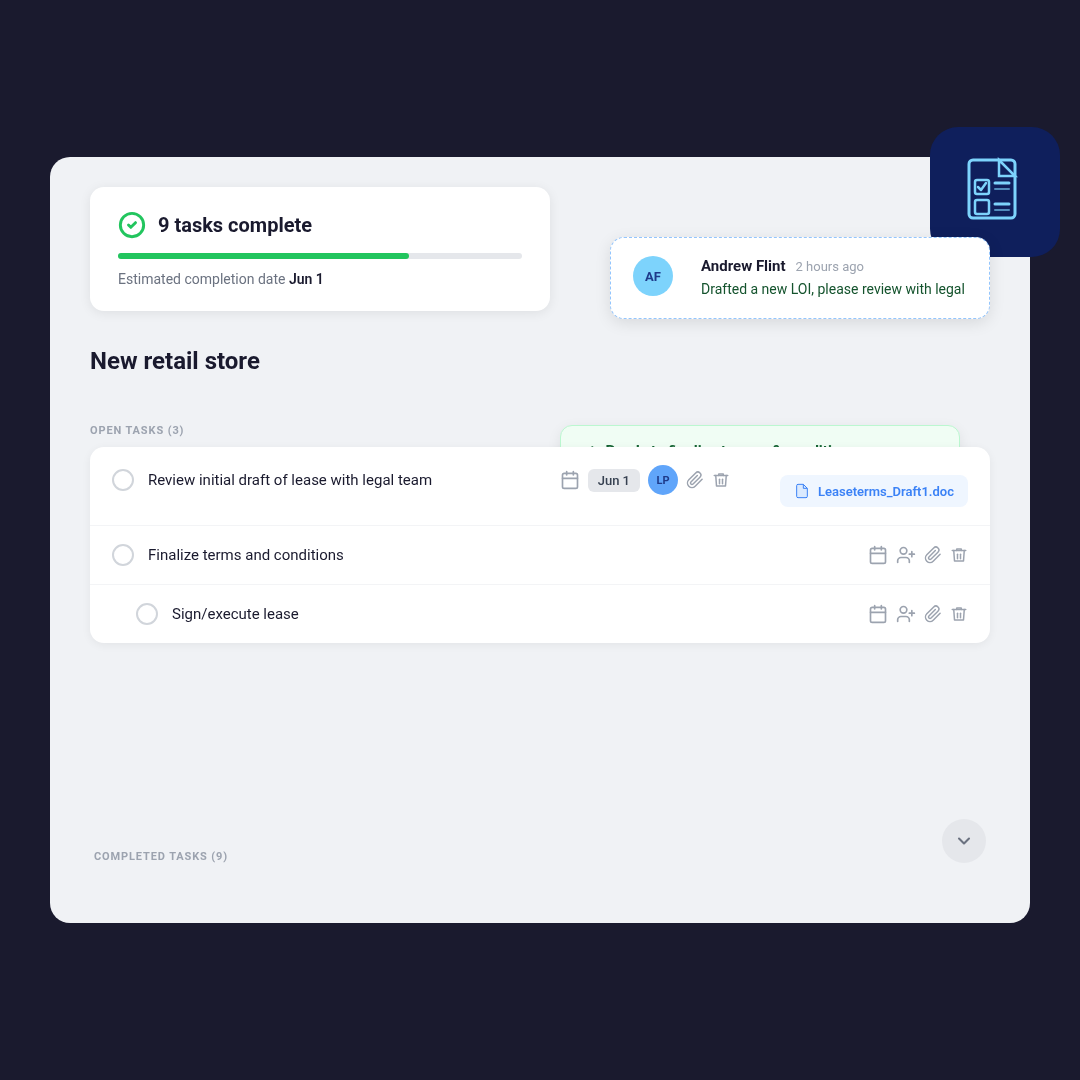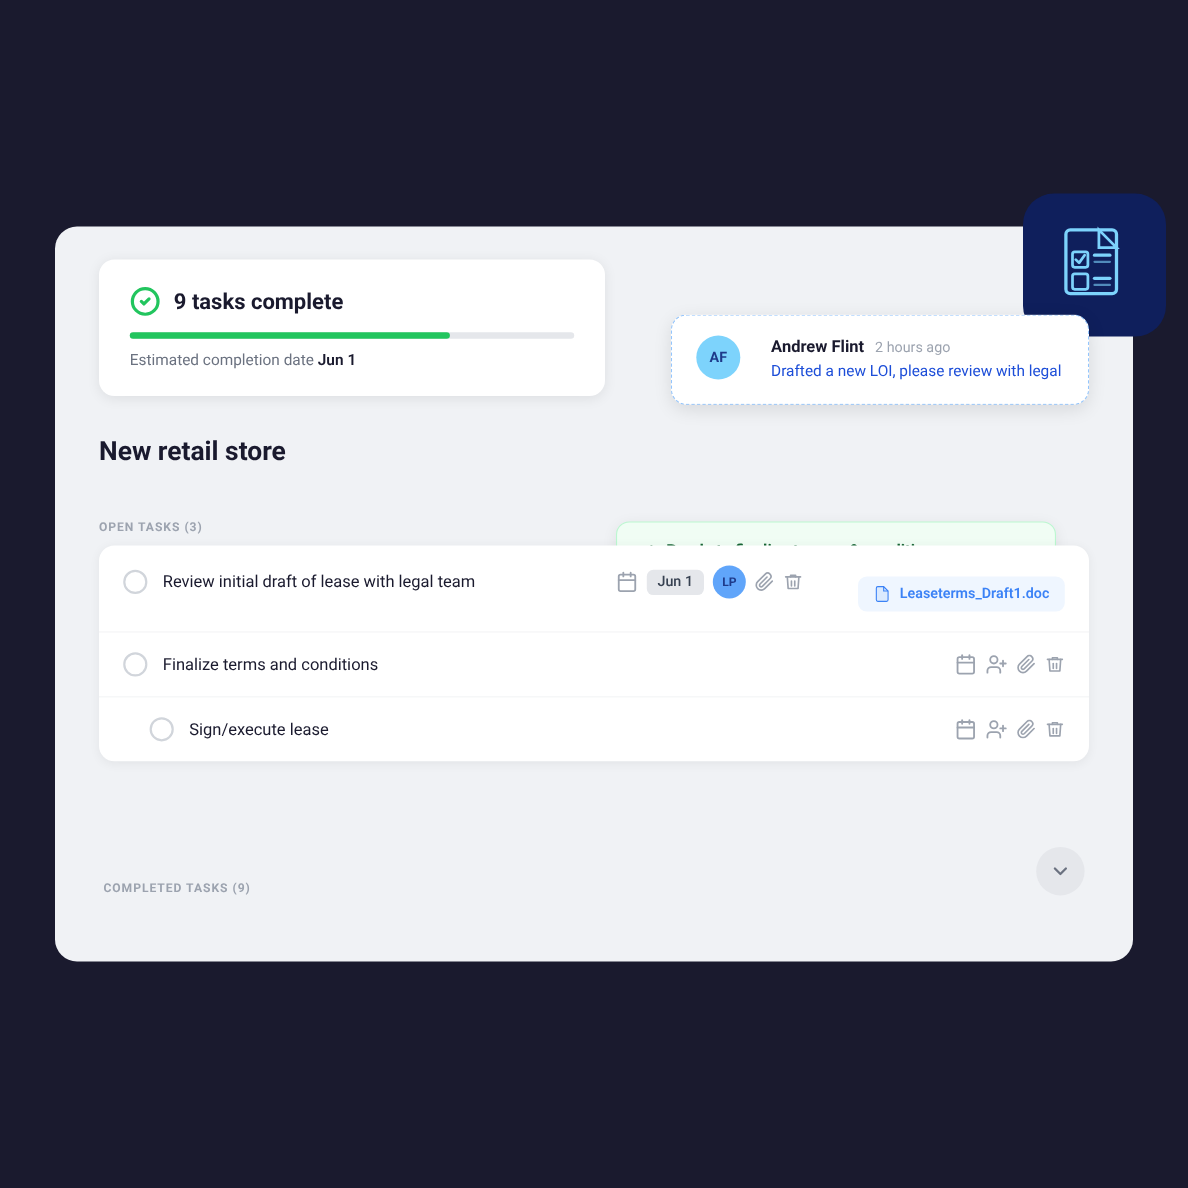--- a/index.html
+++ b/index.html
@@ -21,21 +21,21 @@
       position: relative;
       display: flex;
       align-items: center;
       justify-content: center;
     }
 
     .main-card {
       background: #f0f2f5;
       border-radius: 20px;
       width: 980px;
-      height: 668px;
+      height: 766px;
       position: relative;
       padding: 32px 40px;
       overflow: visible;
     }
 
     
     .stats-card {
       background: #ffffff;
       border-radius: 14px;
       padding: 24px 28px;
@@ -143,21 +143,21 @@
       color: #1a1a2e;
     }
     .activity-time {
       font-weight: 400;
       font-size: 13px;
       color: #9ca3af;
       margin-left: 6px;
     }
     .activity-text {
       font-size: 14px;
-      color: #1d4ed8;
+      color: #14532d;
       margin-top: 4px;
       line-height: 1.5;
     }
 
     
     .status-tooltip {
       position: absolute;
       top: 268px;
       right: 70px;
       background: #f0fdf4;

